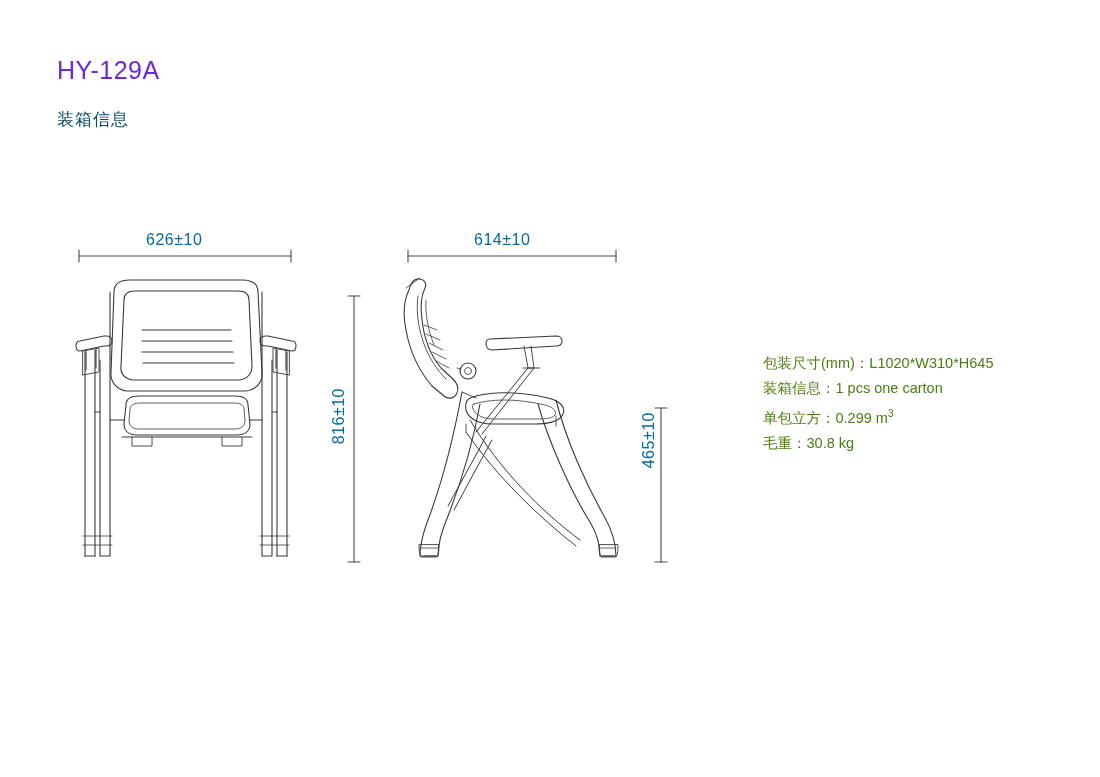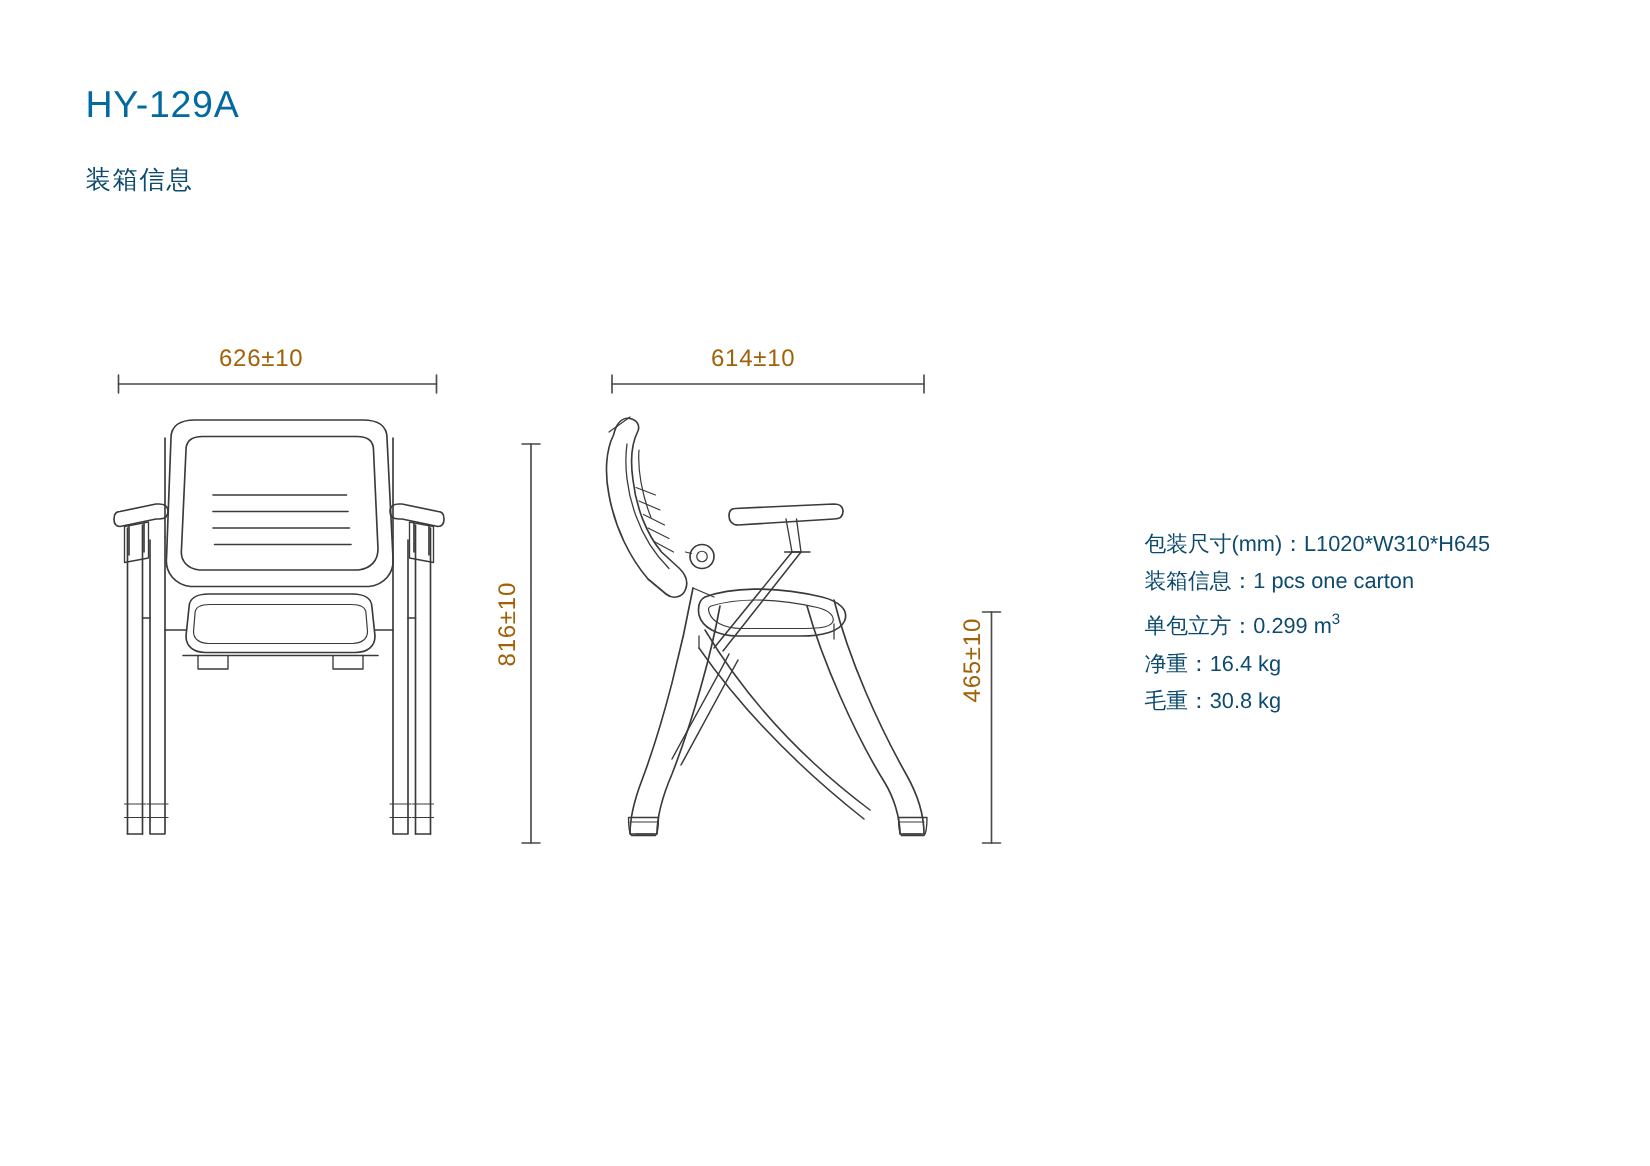--- a/index.html
+++ b/index.html
@@ -18,21 +18,21 @@
   .page {
     position: absolute;
     inset: 0;
   }
   .title {
     position: absolute;
     left: 57px;
     top: 56px;
     font-size: 25px;
     letter-spacing: 0.5px;
-    color: #0369a1;
+    color: #6d28d9;
     font-weight: 400;
   }
   .subtitle {
     position: absolute;
     left: 57px;
     top: 108px;
     font-size: 17px;
     color: #0c4a6e;
     font-weight: 400;
     letter-spacing: 1px;
@@ -45,21 +45,21 @@
     top: 0;
     width: 1100px;
     height: 777px;
     pointer-events: none;
   }
 
   
   .dim {
     position: absolute;
     font-size: 16px;
-    color: #a16207;
+    color: #0369a1;
     letter-spacing: 0.5px;
     white-space: nowrap;
   }
   .dim-front-width { left: 146px; top: 231px; }
   .dim-side-width  { left: 474px; top: 231px; }
   .dim-front-height {
     left: 330px;
     top: 388px;
     writing-mode: vertical-rl;
     text-orientation: sideways;
@@ -73,21 +73,21 @@
     transform: rotate(180deg);
   }
 
   
   .specs {
     position: absolute;
     left: 763px;
     top: 352px;
     font-size: 14.5px;
     line-height: 23px;
-    color: #0c4a6e;
+    color: #4d7c0f;
   }
   .spec-row {
     white-space: nowrap;
     margin-bottom: 2px;
   }
   .spec-label { }
   .spec-value { }
   .sup { font-size: 10px; vertical-align: super; }
 </style>
 </head>
@@ -285,20 +285,17 @@
     <div class="spec-row">
       <span class="spec-label">包装尺寸(mm)：</span><span class="spec-value">L1020*W310*H645</span>
     </div>
     <div class="spec-row">
       <span class="spec-label">装箱信息：</span><span class="spec-value">1 pcs one carton</span>
     </div>
     <div class="spec-row">
       <span class="spec-label">单包立方：</span><span class="spec-value">0.299 m</span><span class="sup">3</span>
     </div>
     <div class="spec-row">
-      <span class="spec-label">净重：</span><span class="spec-value">16.4 kg</span>
-    </div>
-    <div class="spec-row">
       <span class="spec-label">毛重：</span><span class="spec-value">30.8 kg</span>
     </div>
   </div>
 
 </div>
 
 </body></html>

